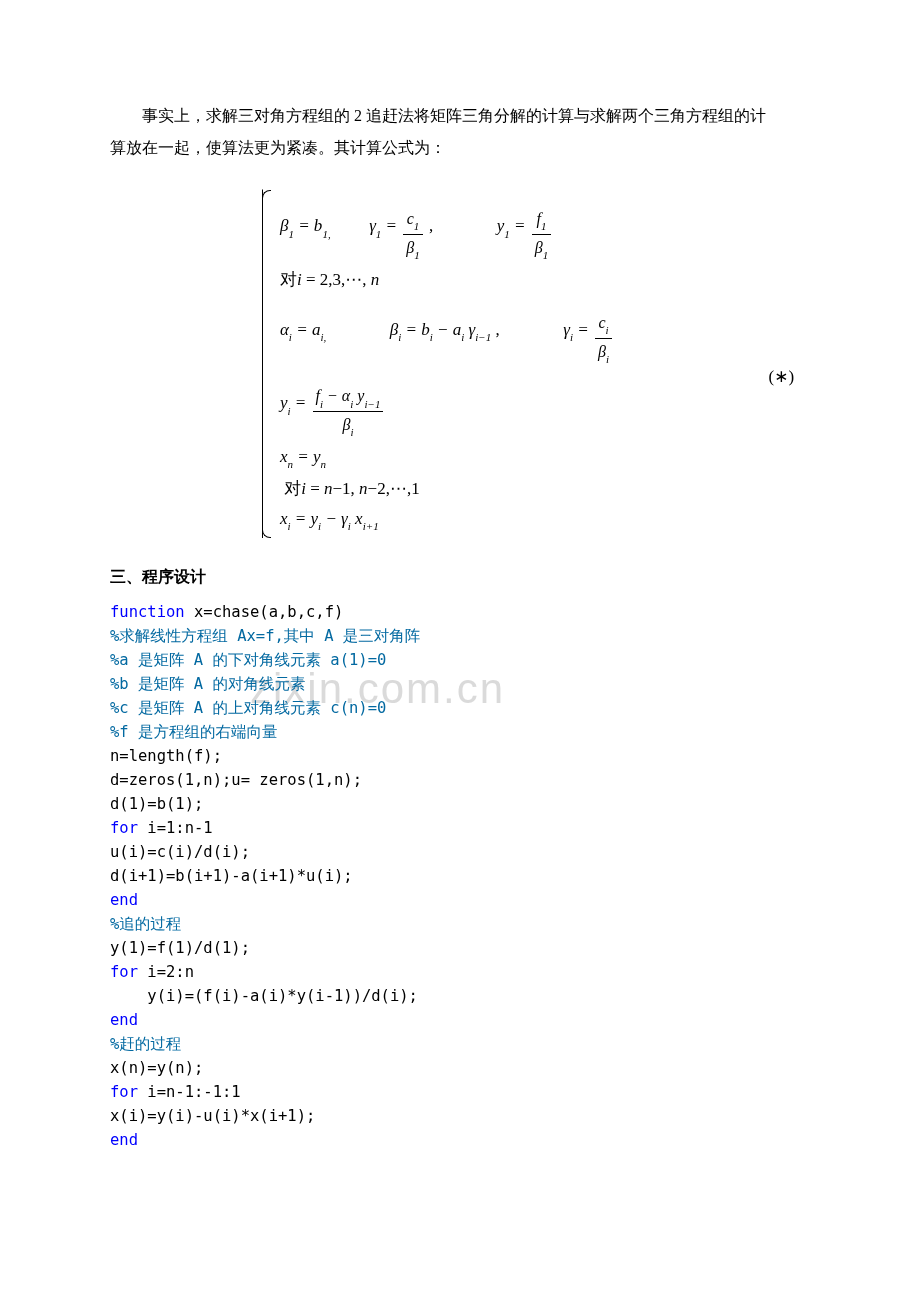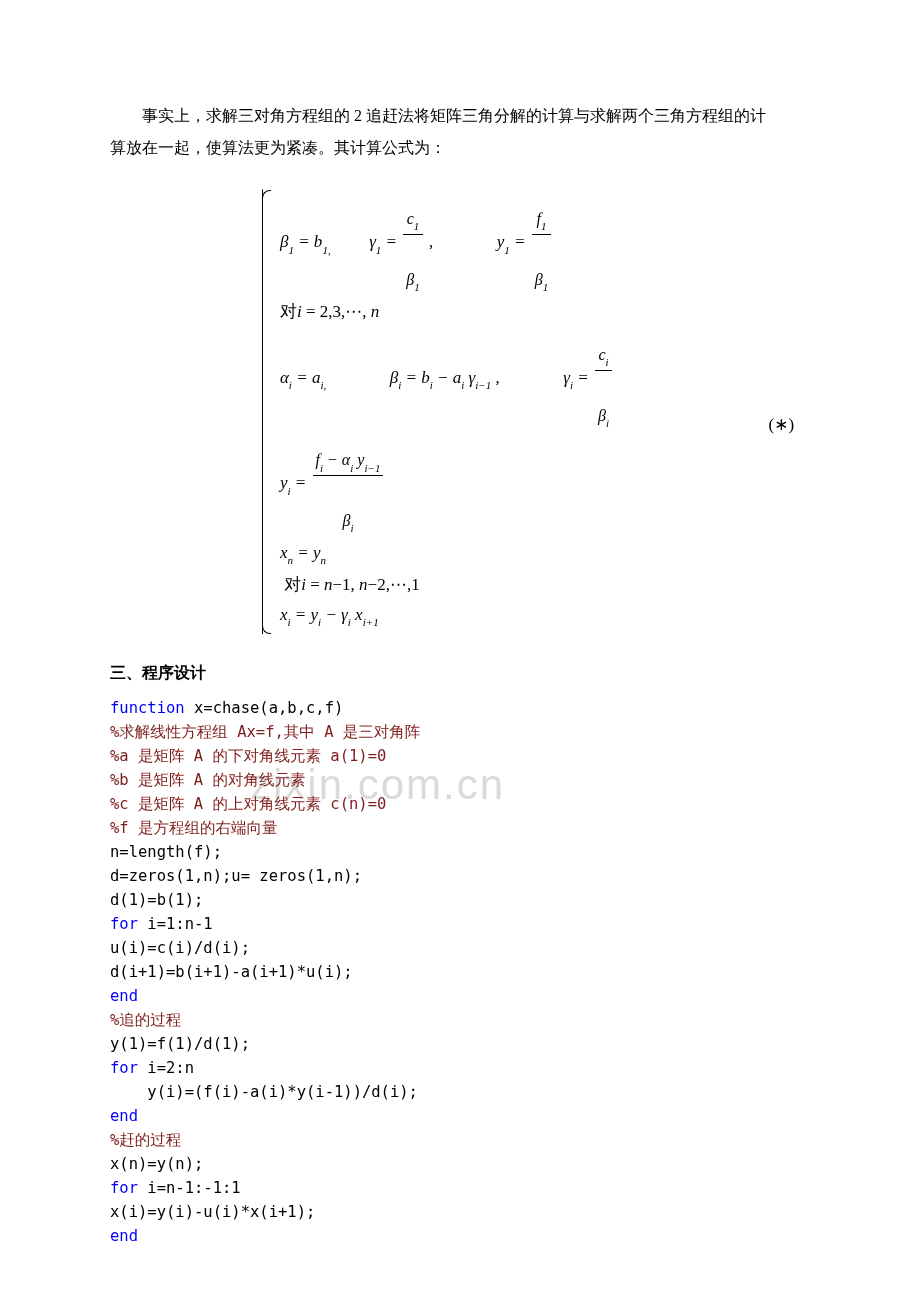--- a/index.html
+++ b/index.html
@@ -94,21 +94,20 @@
     display: block;
     border-bottom: 1px solid #000;
     padding: 0 3px;
     font-size: 16px;
     margin-top: 14px;
   }
   .frac .den {
     display: block;
     padding: 0 3px;
     font-size: 16px;
-    margin-top: 32px;
   }
   .gap { display:inline-block; width: 30px;}
   .gap2 { display:inline-block; width: 55px;}
   .star-label {
     position: absolute;
     right: -180px;
     top: 50%;
     font-style: normal;
     font-family: "SimSun", serif;
   }
@@ -122,21 +121,21 @@
     font-family: "SimSun", "宋体", monospace;
     font-size: 15.5px;
     line-height: 1.55;
     color: #000;
     position: relative;
   }
   .code-line {
     white-space: pre;
   }
   .kw { color: #0000ff; }
-  .cmt { color: #7f1d1d; }
+  .cmt { color: #0369a1; }
   .watermark {
     position: absolute;
     top: 65px;
     left: 140px;
     font-size: 42px;
     color: rgba(150,150,150,0.35);
     font-family: Arial, sans-serif;
     pointer-events: none;
     z-index: 0;
     letter-spacing: 2px;

